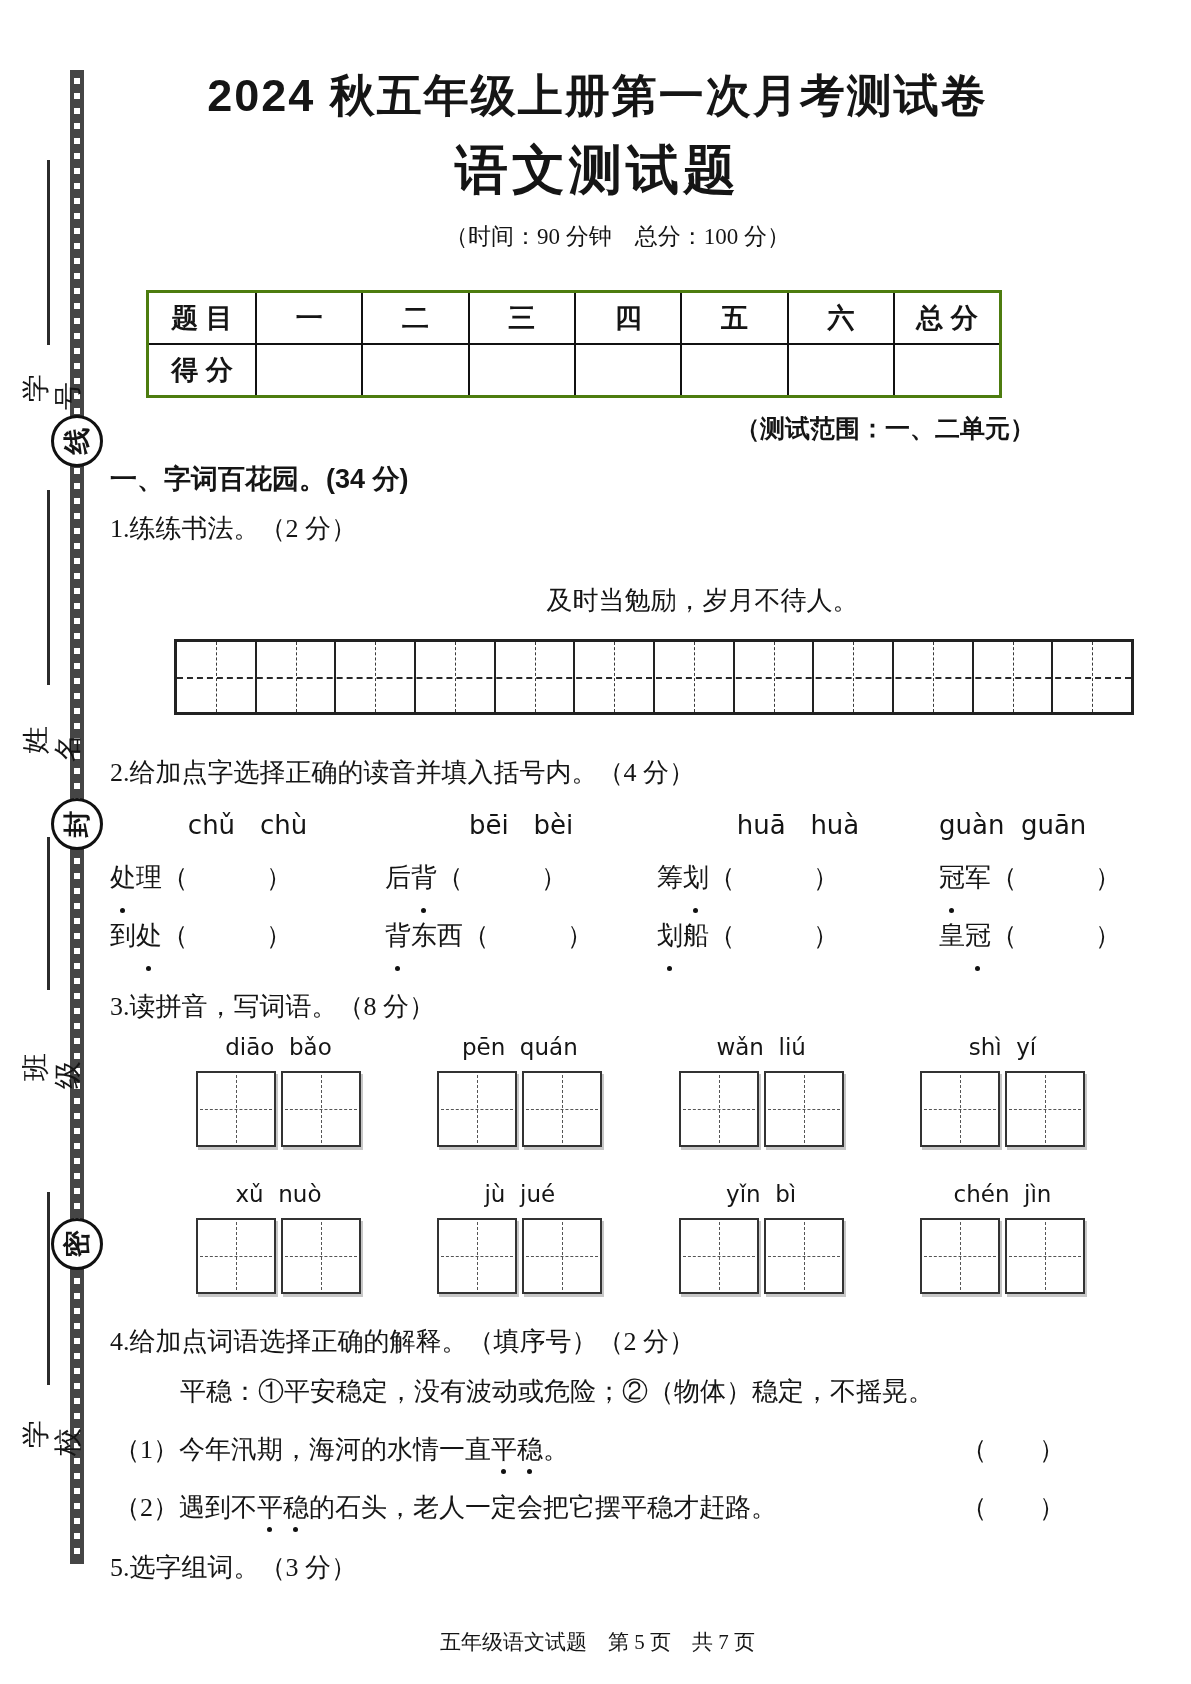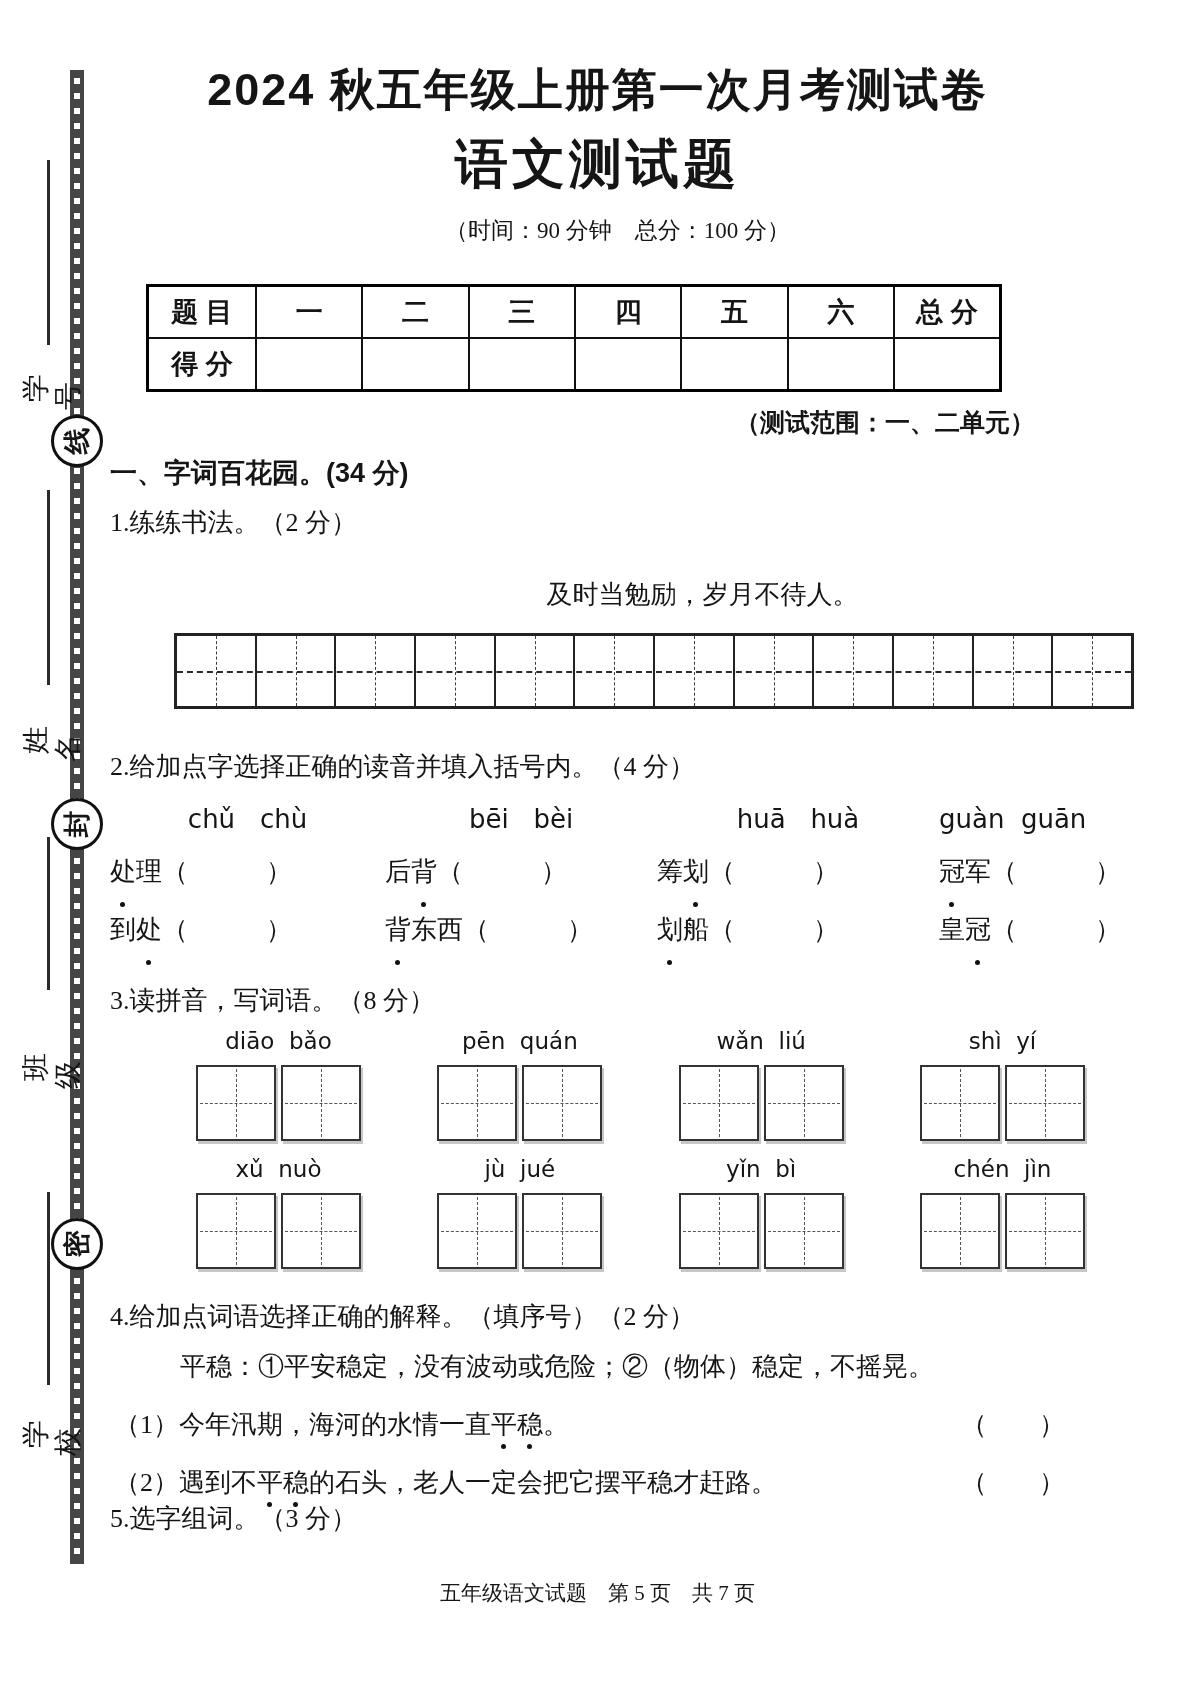--- a/index.html
+++ b/index.html
@@ -26,27 +26,27 @@
   .mlabel.p3{top:1051px;}
   .mlabel.p4{top:1418px;}
   .seal{position:absolute;left:51px;width:46px;height:46px;background:#fff;border:3px solid #111;
     border-radius:50%;display:flex;align-items:center;justify-content:center;font-size:27px;
     font-weight:bold;transform:rotate(-90deg);z-index:2;}
   .seal.c1{top:415px;}
   .seal.c2{top:798px;}
   .seal.c3{top:1218px;}
 
   
-  .content{position:absolute;left:110px;top:2px;width:975px;}
+  .content{position:absolute;left:110px;top:8px;width:975px;}
   .title{margin:62px 0 0;font-size:45px;line-height:1.15;text-align:center;letter-spacing:2px;}
   .subtitle{margin:18px 0 0;font-size:53px;line-height:1.15;text-align:center;letter-spacing:4px;}
   .meta{margin-top:20px;text-align:center;padding-left:40px;font-size:23px;}
 
   table.score{border-collapse:collapse;margin:38px 0 0 36px;width:856px;table-layout:fixed;
-    border:3px solid #000000;}
+    border:3px solid #4d7c0f;}
   table.score td{border:2px solid #111;height:48px;text-align:center;font-size:27px;
     font-family:"Liberation Sans","DejaVu Sans",sans-serif;font-weight:bold;}
   table.score td.tlabel{width:104px;}
 
   .scope{margin-top:14px;text-align:right;padding-right:50px;font-size:25px;}
   .sec-heading{margin-top:16px;font-size:27px;line-height:36px;}
   .qlabel{font-size:26px;line-height:36px;}
   .q1-label{margin-top:14px;}
   .sentence{margin-top:36px;font-size:26px;line-height:36px;text-align:center;padding-left:210px;}
 
@@ -60,36 +60,36 @@
   .q2-label{margin-top:40px;}
   .q2grid{display:grid;grid-template-columns:275px 272px 282px 146px;
     grid-template-rows:44px 58px 58px;grid-auto-flow:column;margin-top:14px;}
   .q2py{font-family:"DejaVu Sans","Liberation Sans",sans-serif;font-size:26px;line-height:40px;
     white-space:pre;text-align:center;}
   .q2w{font-size:26px;line-height:58px;white-space:pre;}
 
   .q3-label{margin-top:24px;}
   .q3row{display:flex;justify-content:space-between;margin-left:86px;width:889px;}
   .q3row.r1{margin-top:6px;}
-  .q3row.r2{margin-top:12px;text-align:right;}
+  .q3row.r2{margin-top:31px;text-align:right;}
   .q3group{display:flex;flex-direction:column;align-items:center;}
   .q3py{font-family:"DejaVu Sans","Liberation Sans",sans-serif;font-size:23px;line-height:32px;
     white-space:pre;margin-bottom:8px;}
   .zipair{display:flex;gap:5px;}
   .zibox{width:80px;height:76px;border:2px solid #333;box-sizing:border-box;position:relative;
     background:#fff;box-shadow:2px 3px 0 rgba(130,130,130,.45);}
   .zibox::before{content:'';position:absolute;left:50%;top:2px;bottom:2px;border-left:1.5px dashed #555;}
   .zibox::after{content:'';position:absolute;top:50%;left:2px;right:2px;border-top:1.5px dashed #555;}
 
   .q4-label{margin-top:30px;}
   .definition{margin-top:14px;padding-left:70px;font-size:26px;line-height:36px;}
   .q4item{display:flex;justify-content:space-between;margin-top:22px;padding:0 20px 0 4px;
     font-size:26px;line-height:36px;}
   .q4item .blank{white-space:pre;}
-  .q5-label{}
+  .q5-label{margin-top:24px;}
 
   .dotted{position:relative;display:inline-block;}
   .dotted::after{content:'';position:absolute;left:50%;margin-left:-3px;bottom:-6px;width:5px;
     height:5px;border-radius:50%;background:#111;}
 
   .footer{margin-top:42px;text-align:center;font-size:21px;}
 </style>
 </head>
 <body>
 

